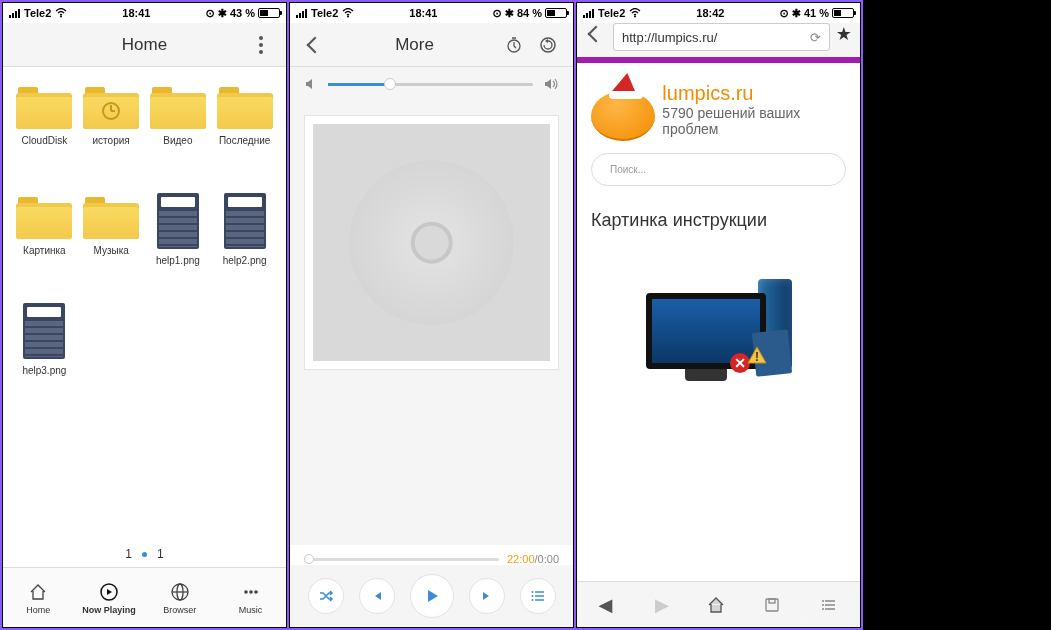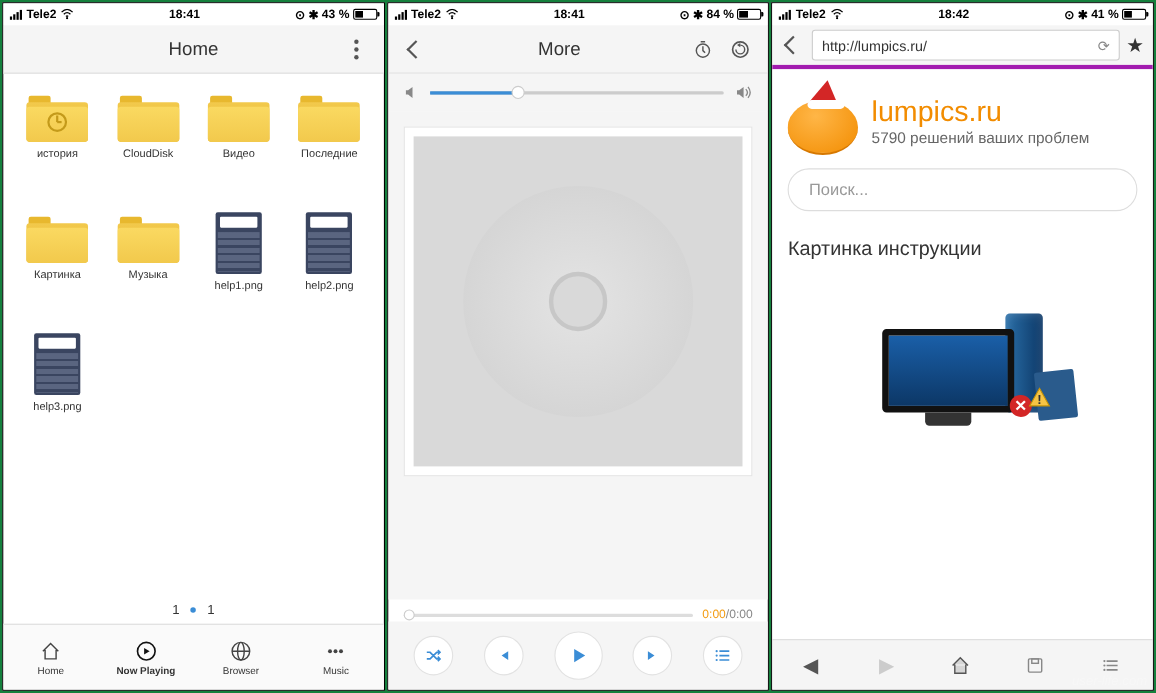--- a/index.html
+++ b/index.html
@@ -1,17 +1,17 @@
 <!DOCTYPE html>
 <html><head>
 <meta charset="utf-8">
 <style>
   * { box-sizing: border-box; margin: 0; padding: 0; }
   body { font-family: -apple-system, "Helvetica Neue", Arial, sans-serif; background: #000; }
-  .wrap { width: 1051px; height: 630px; display: flex; background: #15803d; padding: 2px; gap: 2px; position: relative; }
+  .wrap { width: 863px; height: 630px; display: flex; background: #8b5cf6; padding: 2px; gap: 2px; position: relative; }
   .screen { flex: 1; background: #fff; display: flex; flex-direction: column; position: relative; overflow: hidden; border: 1px solid #000; }
   
   .status-bar { height: 20px; background: #fff; display: flex; align-items: center; font-size: 11px; font-weight: 600; color: #000; padding: 0 6px; }
   .status-left { display: flex; align-items: center; gap: 4px; }
   .status-center { flex: 1; text-align: center; }
   .status-right { display: flex; align-items: center; gap: 3px; }
   .signal { display: flex; align-items: flex-end; gap: 1px; }
   .signal span { width: 2px; background: #000; }
   .signal span:nth-child(1){height:3px}.signal span:nth-child(2){height:5px}.signal span:nth-child(3){height:7px}.signal span:nth-child(4){height:9px}
   .battery { width: 22px; height: 10px; border: 1px solid #000; border-radius: 2px; position: relative; padding: 1px; }
@@ -56,38 +56,38 @@
   .disc-inner { position:absolute; left:50%; top:50%; width:18%; height:18%; transform:translate(-50%,-50%); border-radius:50%; border:4px solid #c7c7c7; background:#d9d9d9;}
   .progress { display:flex; align-items:center; gap:8px; padding:8px 14px 0;}
   .prog-track { flex:1; height:3px; background:#ddd; border-radius:2px; position:relative;}
   .prog-thumb { position:absolute; left:0; top:50%; width:10px;height:10px;border-radius:50%;background:#fff;border:1px solid #ccc;transform:translate(0,-50%);}
   .time { font-size:11px; color:#888;}
   .time .cur{color:#f39c12;}
   .controls { height:62px; display:flex; align-items:center; justify-content:space-around; padding:0 10px; background:#f5f5f5;}
   .ctrl-btn { width:36px;height:36px;border-radius:50%;background:#fff;border:1px solid #e2e2e2;display:flex;align-items:center;justify-content:center;color:#3b8dd6;}
   .ctrl-btn.big{width:44px;height:44px;}
   
-  .url-bar { height:40px; background:#f5f5f5; border-bottom:4px solid #a21caf; display:flex; align-items:center; padding:0 8px; gap:6px;}
+  .url-bar { height:40px; background:#f5f5f5; border-bottom:6px solid #a21caf; display:flex; align-items:flex-start; padding:0 8px; gap:6px;}
   .url-back { width:22px;height:22px; display:flex;align-items:center;justify-content:center;}
   .url-input { flex:1; height:28px; background:#fff; border:1px solid #ccc; border-radius:3px; display:flex; align-items:center; padding:0 8px; font-size:13px; color:#333; gap:6px;}
   .refresh { color:#888;}
   .star { font-size:18px; color:#333;}
   .page { flex:1; background:#fff; padding:14px; overflow:hidden;}
   .logo-row { display:flex; align-items:center; gap:12px; margin-bottom:12px;}
   .orange { width:64px;height:64px; position:relative;}
   .orange-body { position:absolute; left:0; bottom:0; width:64px;height:50px; background:radial-gradient(ellipse at 40% 30%,#ffb647,#f28c00); border-radius:50%; border-bottom:2px solid #d67800;}
   .hat { position:absolute; top:-4px; left:20px; width:30px; height:28px; }
   .hat-cone { position:absolute; bottom:6px; left:0; width:0;height:0;border-left:14px solid transparent;border-right:14px solid transparent;border-bottom:22px solid #d32626; transform:skewX(-12deg);}
   .hat-ball { position:absolute; top:-2px; right:-4px; width:8px;height:8px;background:#fff;border-radius:50%;}
   .hat-brim { position:absolute; bottom:2px; left:-2px; width:34px;height:8px;background:#fff;border-radius:4px;}
   .logo-text { display:flex;flex-direction:column;}
-  .logo-title { font-size:26px; color:#f28c00; font-weight:400;}
+  .logo-title { font-size:20px; color:#f28c00; font-weight:400;}
   .logo-sub { font-size:14px; color:#666;}
   .menu-btn { background:#3b8dd6; color:#fff; text-align:center; padding:12px 0; border-radius:4px; font-size:14px; margin-bottom:18px; display:flex;align-items:center;justify-content:center;gap:6px;}
-  .search-pill { border:1px solid #ddd; border-radius:22px; padding:10px 18px; font-size:15px; color:#999; margin-bottom:24px;}
+  .search-pill { border:1px solid #ddd; border-radius:22px; padding:10px 18px; font-size:10px; color:#999; margin-bottom:24px;}
   .page-h2 { font-size:18px; color:#333; font-weight:400; margin-bottom:18px;}
   .pc-img { display:flex; align-items:flex-end; justify-content:center; gap:-10px; height:120px; position:relative;}
   .monitor { width:120px;height:76px;background:linear-gradient(#1a5fa8,#0c3766);border-radius:4px;border:6px solid #111; position:relative;}
   .monitor::after{content:'';position:absolute;bottom:-18px;left:50%;transform:translateX(-50%);width:42px;height:12px;background:#333;border-radius:0 0 4px 4px;}
   .tower { width:34px;height:90px; background:linear-gradient(90deg,#2a6fa8,#0c3766); border-radius:4px; margin-left:-8px; box-shadow:inset 0 0 10px rgba(255,255,255,.2);}
   .badge-warn { position:absolute; right:78px; bottom:2px; width:22px;height:22px;}
   .badge-x { position:absolute; right:96px; bottom:-4px; width:20px;height:20px;background:#d32626;border-radius:50%;display:flex;align-items:center;justify-content:center;color:#fff;font-size:14px;font-weight:bold;}
   .notebook { position:absolute; right:56px; bottom:-6px; width:36px;height:44px;background:#2a5b8c;border-radius:2px;transform:rotate(-6deg);}
   .browser-bottom { height:46px; background:#f5f5f5; border-top:1px solid #ddd; display:flex; align-items:center; justify-content:space-around;}
   .bb { color:#888; font-size:18px; width:22px; text-align:center;}
@@ -134,31 +134,31 @@
             <span></span>
           </div>
         </div>
   </div>
   <div class="file-grid">
     <div class="file-item">
       <div class="folder-icon">
             <div class="folder-tab"></div>
             <div class="folder-back"></div>
             <div class="folder-front"></div>
+          </div>
+      <span>CloudDisk</span>
+    </div>
+    <div class="file-item">
+      <div class="folder-icon">
+            <div class="folder-tab"></div>
+            <div class="folder-back"></div>
+            <div class="folder-front"></div>
             <div class="folder-clock"></div>
           </div>
       <span>история</span>
-    </div>
-    <div class="file-item">
-      <div class="folder-icon">
-            <div class="folder-tab"></div>
-            <div class="folder-back"></div>
-            <div class="folder-front"></div>
-          </div>
-      <span>CloudDisk</span>
     </div>
     <div class="file-item">
       <div class="folder-icon">
             <div class="folder-tab"></div>
             <div class="folder-back"></div>
             <div class="folder-front"></div>
           </div>
       <span>Видео</span>
     </div>
     <div class="file-item">
@@ -307,21 +307,21 @@
         <div class="disc-outer"></div>
         <div class="disc-inner"></div>
       </div>
     </div>
     <div style="flex:1"></div>
   </div>
   <div class="progress">
     <div class="prog-track">
           <div class="prog-thumb"></div>
         </div>
-    <div class="time"><span class="cur">0:00</span><span>/0:00</span></div>
+    <div class="time"><span class="cur">22:00</span><span>/0:00</span></div>
   </div>
   <div class="controls">
     <div class="ctrl-btn">
           <svg width="16" height="16" viewBox="0 0 16 16">
             <path d="M2 5 H5 L11 11 H14 M2 11 H5 L11 5 H14 M12 3 L14 5 L12 7 M12 9 L14 11 L12 13" stroke="#3b8dd6" fill="none" stroke-width="1.5"></path>
           </svg>
         </div>
     <div class="ctrl-btn">
           <svg width="16" height="16" viewBox="0 0 16 16">
             <path d="M4 4 V12 M12 4 L6 8 L12 12 Z" fill="#3b8dd6"></path>

